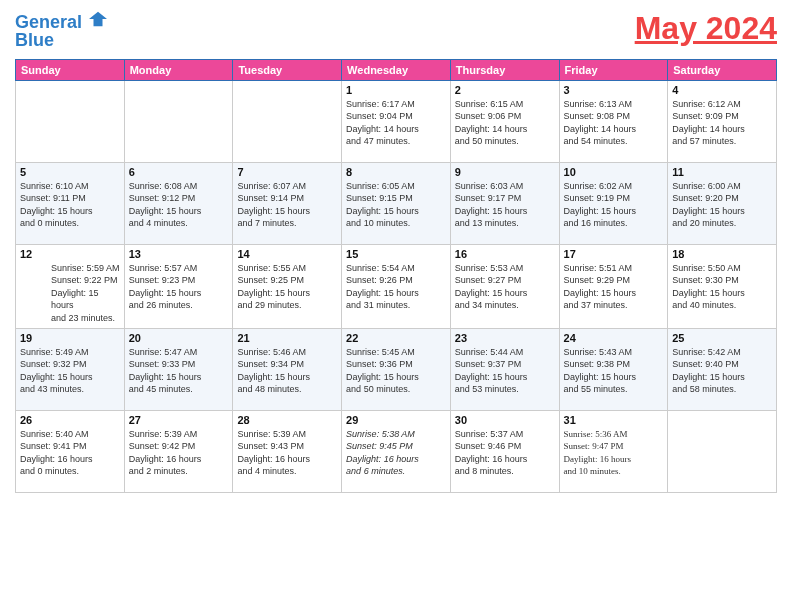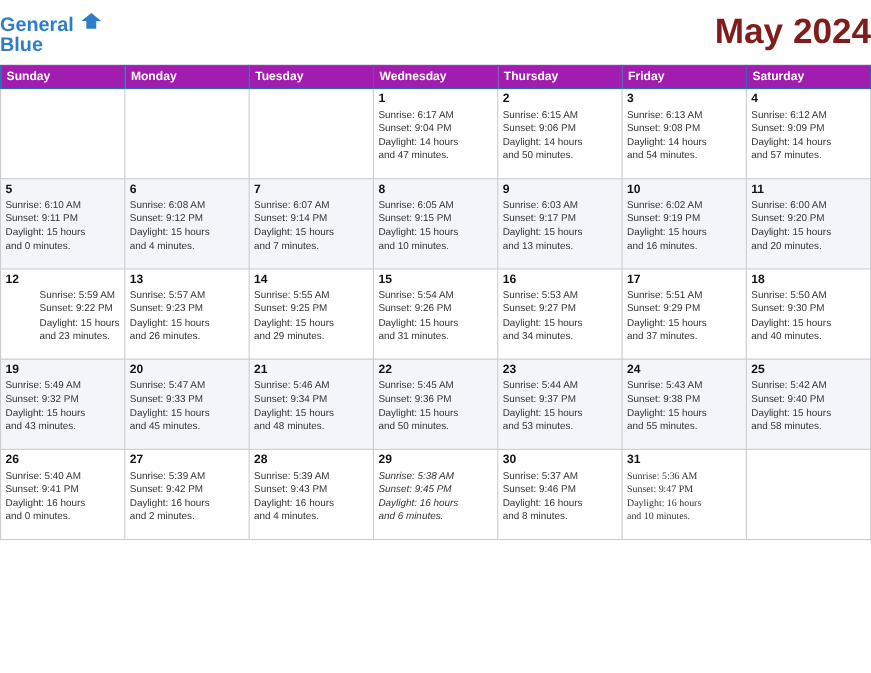--- a/index.html
+++ b/index.html
@@ -6,21 +6,21 @@
     body {
       font-family: Arial, sans-serif;
       background: #fff;
       width: 792px;
       height: 612px;
       overflow: hidden;
     }
     .page {
       width: 792px;
       height: 612px;
-      padding: 10px 0;
+      padding: 10px 15px;
     }
     .header {
       display: flex;
       justify-content: space-between;
       align-items: flex-start;
       margin-bottom: 8px;
     }
     .logo {
       display: flex;
       align-items: center;
@@ -38,21 +38,22 @@
       width: 18px;
       height: 18px;
       margin-left: 2px;
     }
     .title-block {
       text-align: right;
     }
     .month-year {
       font-size: 32px;
       font-weight: bold;
-      color: #7f1d1d;
+      color: #ef4444;
+      text-decoration: underline;
     }
     .location {
       font-size: 14px;
       color: #333;
     }
     .calendar {
       width: 100%;
       border-collapse: collapse;
       font-size: 9.5px;
     }
@@ -86,21 +87,21 @@
     .empty {
       background: #f9f9f9;
     }
     tr:nth-child(odd) td {
       background: #fff;
     }
     tr:nth-child(even) td {
       background: #f2f6fb;
     }
     .calendar thead tr th {
-      background: #a21caf;
+      background: #ec4899;
     }
   </style>
 </head>
 <body>
 
 <div class="page">
   <div class="header">
     <div class="logo">
       <div>
         <div style="display:flex; align-items:center;">

